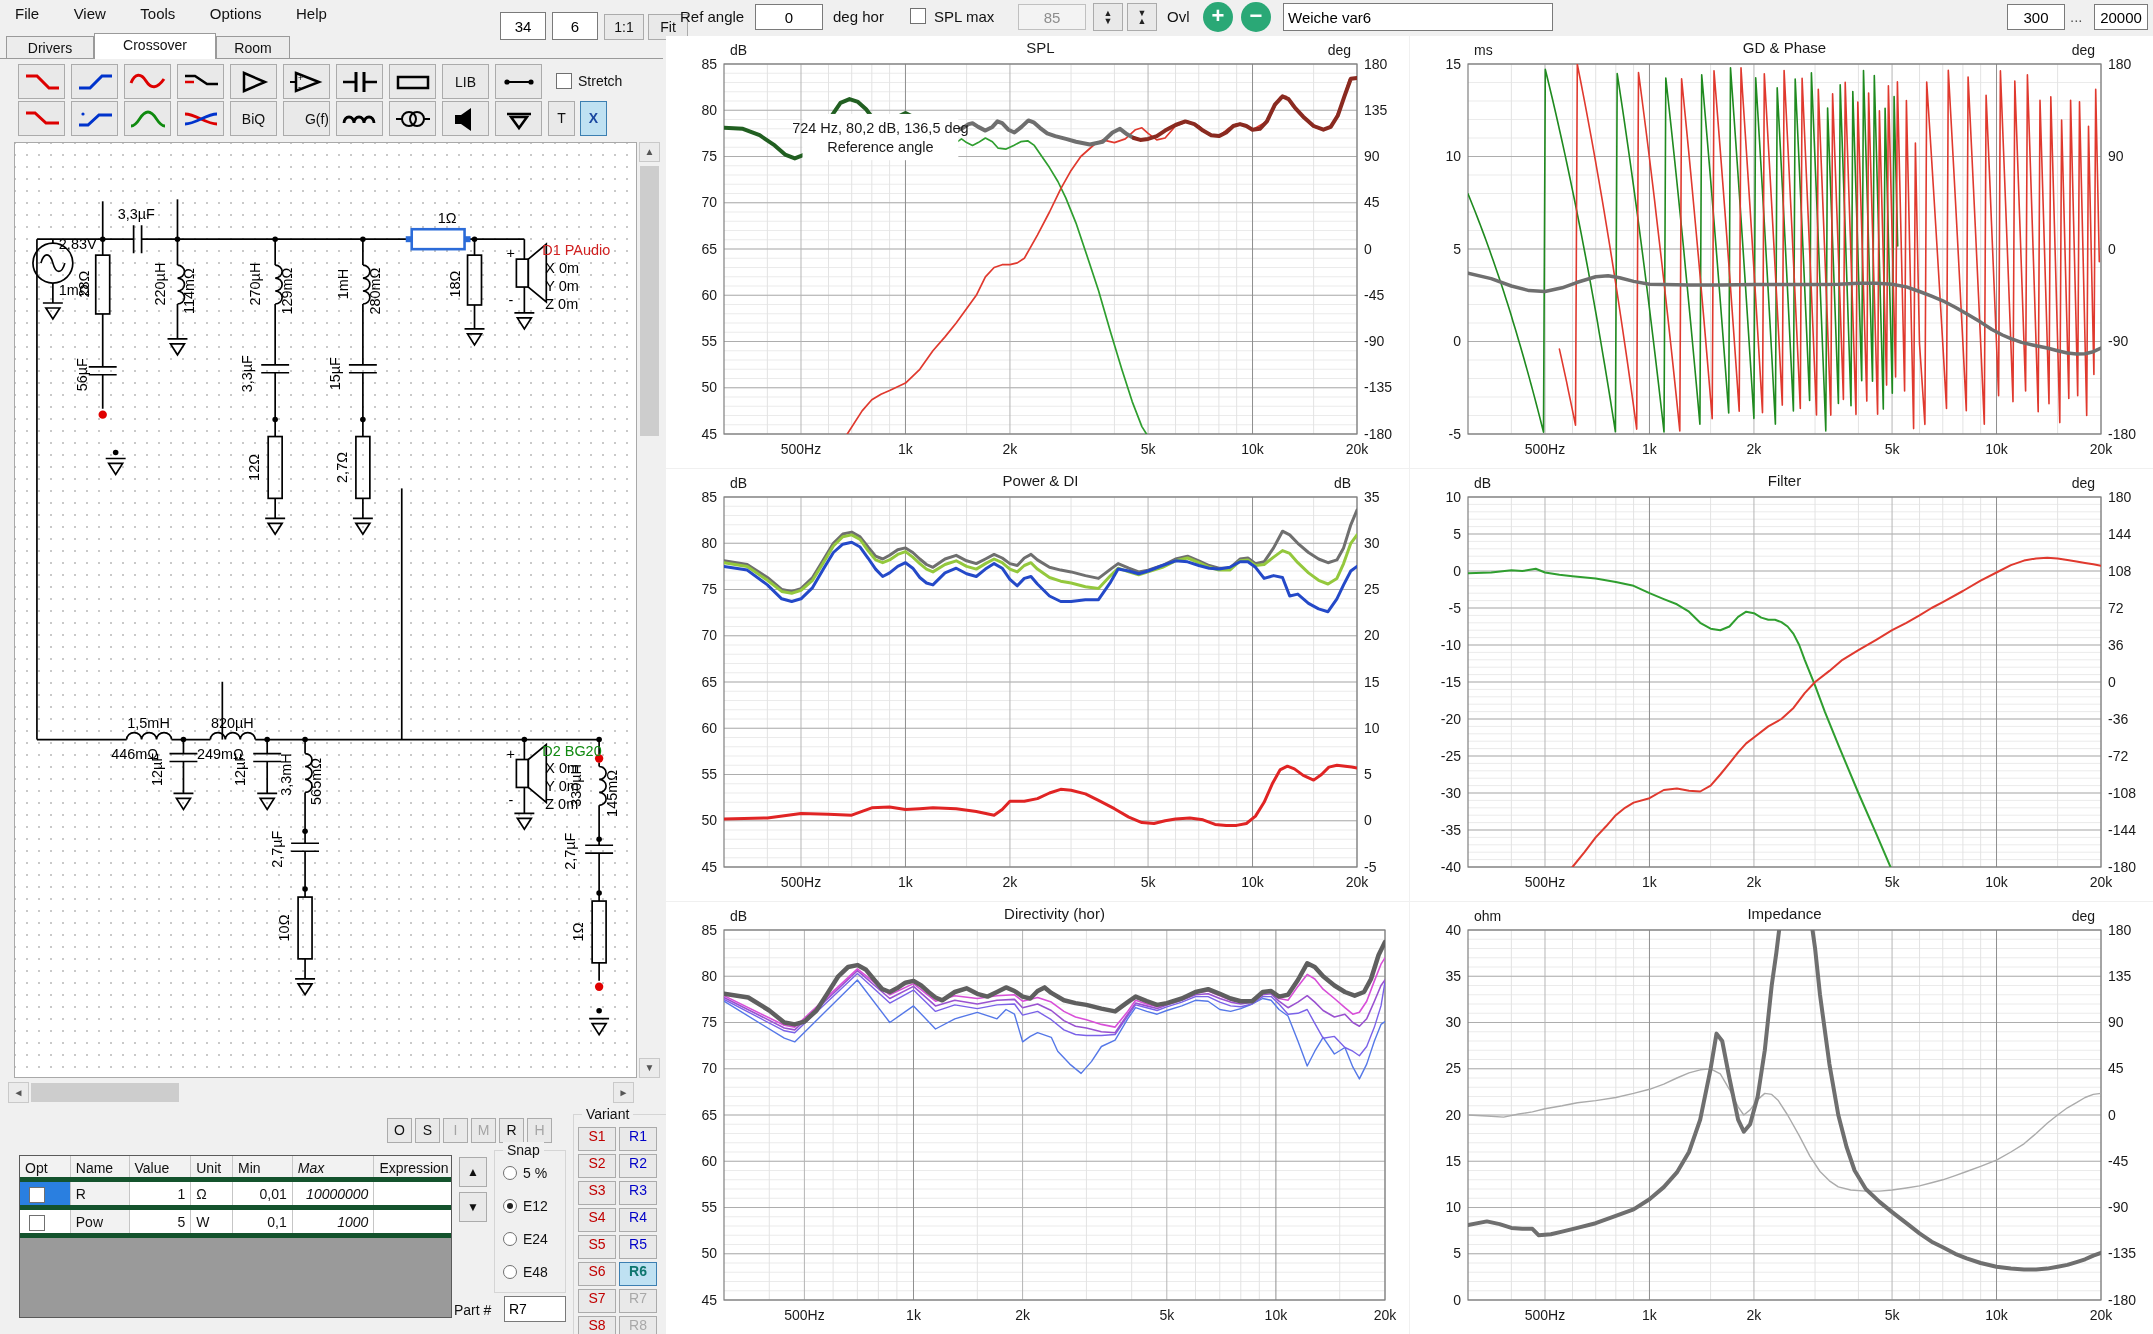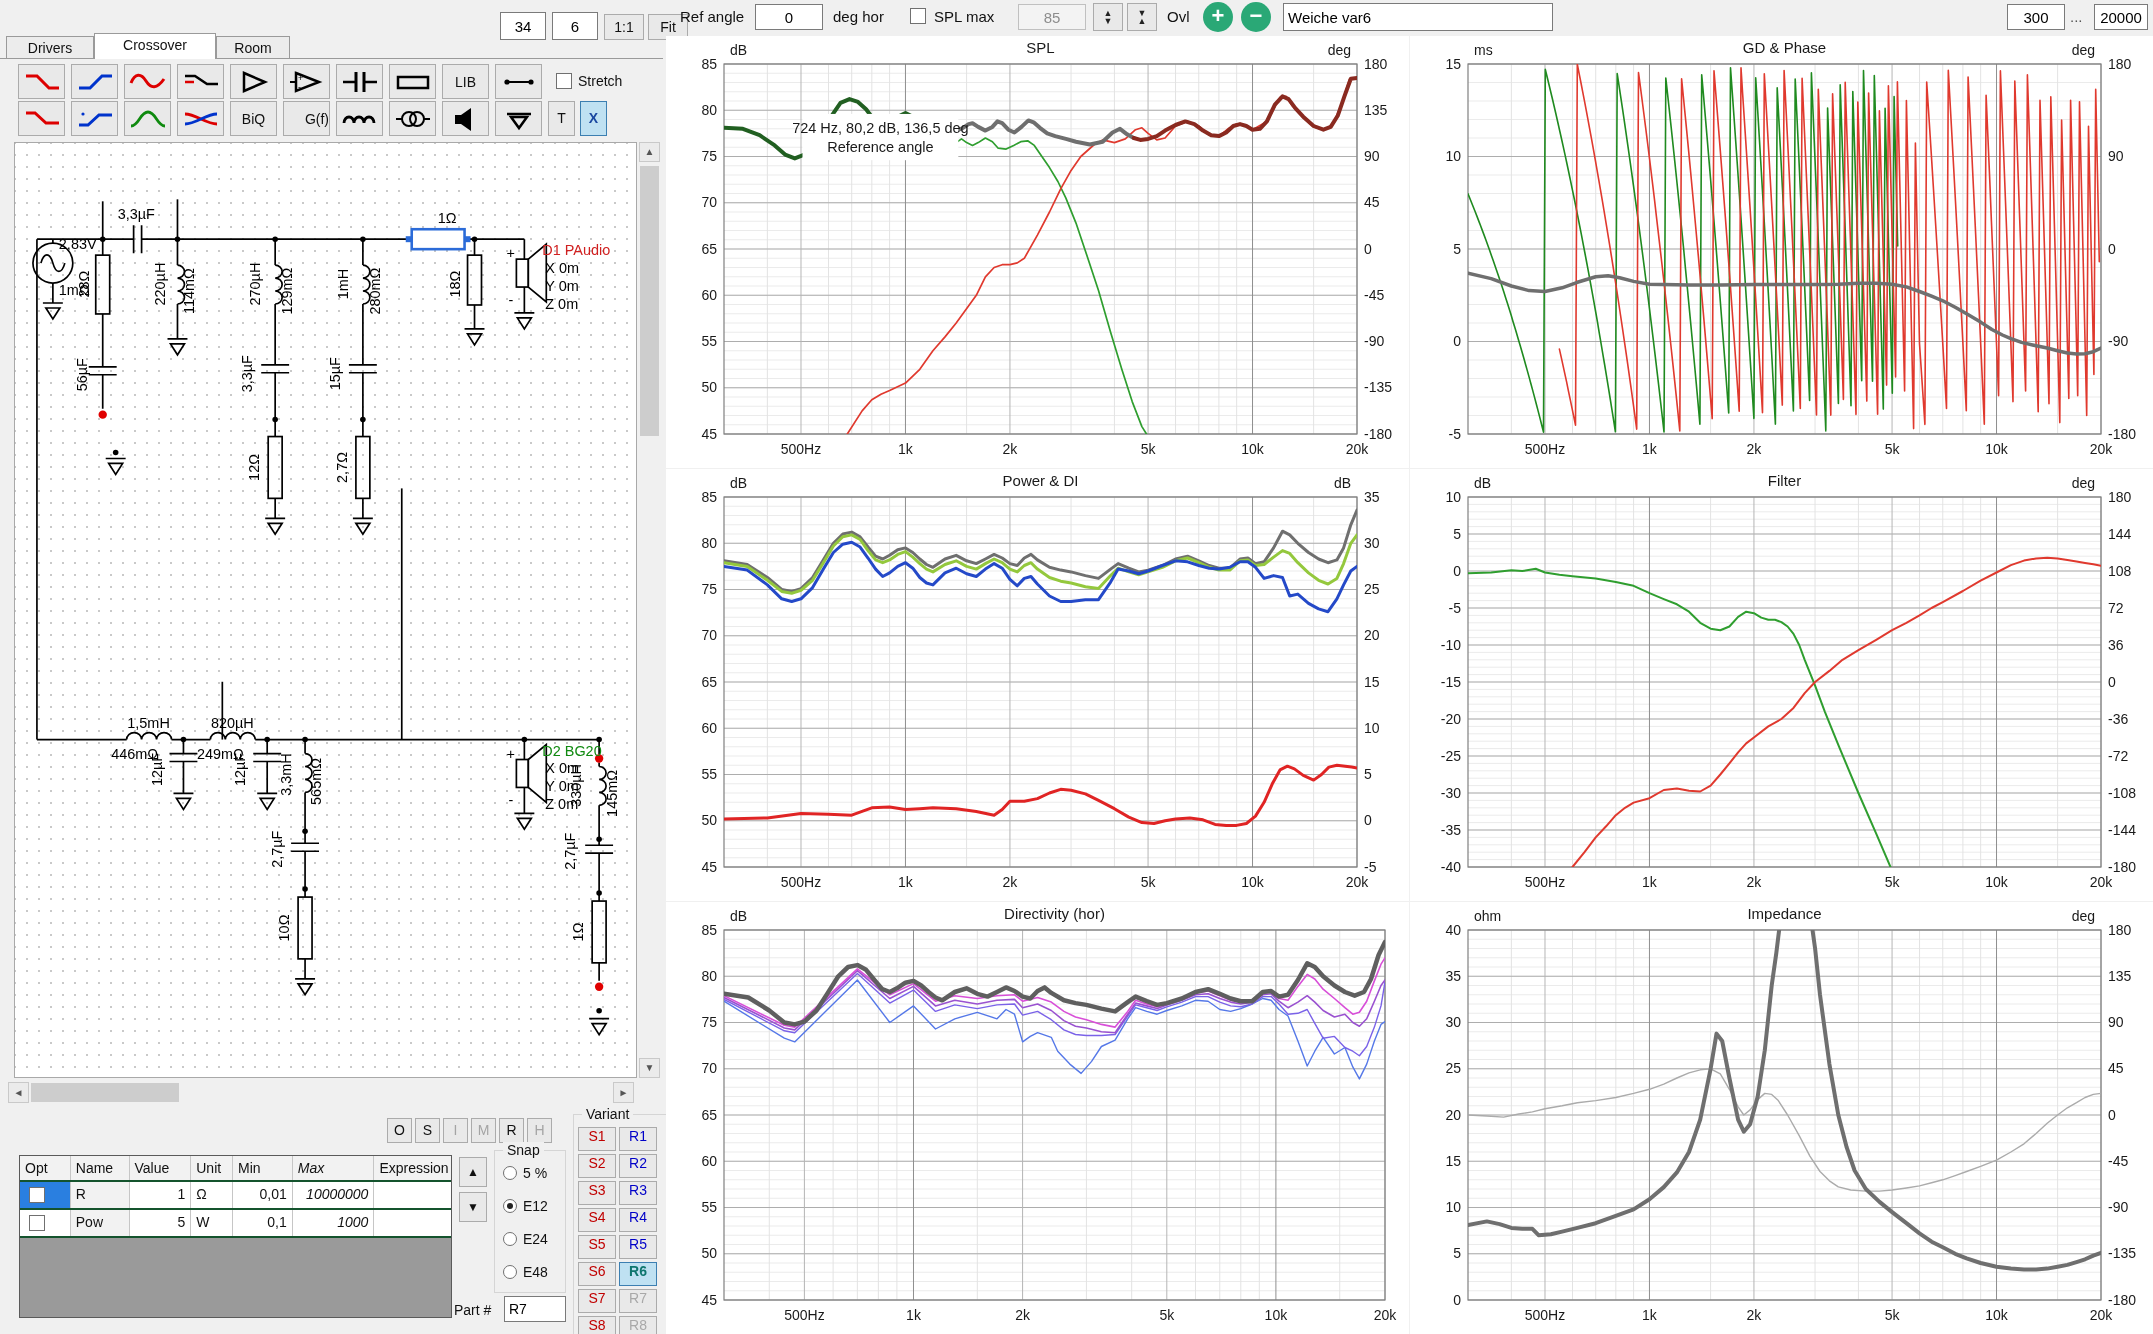--- a/index.html
+++ b/index.html
@@ -30,21 +30,21 @@
   .groupbox > .gb-title { position:absolute; top:-9px; left:8px; background:#f0f0f0; padding:0 4px; font-size:14px; }
   
   .sb { position:absolute; background:#f0f0f0; }
   .sb-btn { position:absolute; width:21px; height:20px; background:#ebebeb; border:1px solid #c9c9c9; color:#555; font-size:10px; text-align:center; line-height:18px; }
   .sb-thumb { position:absolute; background:#cdcdcd; }
   
   #schematic { position:absolute; left:14px; top:142px; width:623px; height:936px; background:#fff; border:1px solid #a9a9a9;
     background-image:radial-gradient(#c9c9c9 1px, transparent 1.2px); background-size:12px 12px; background-position:6px 6px; }
   
   #ptable { position:absolute; left:19px; top:1155px; width:433px; height:163px; border:1px solid #5a5a5a; background:#9a9a9a; font-size:14px; }
-  .trow { display:flex; height:28px; background:#fff; border-bottom:2px solid #14532d; }
+  .trow { display:flex; height:28px; background:#fff; border-bottom:5px solid #14532d; }
   .trow.head { height:26px; background:#f2f2f2; }
   .tcell { border-right:1px solid #c6c6c6; padding:4px 5px; overflow:hidden; white-space:nowrap; }
   .tcell.r { text-align:right; }
   .c0{width:51px;} .c1{width:59px;background:#f2f2f2;} .c2{width:62px;} .c3{width:42px;} .c4{width:60px;} .c5{width:82px;font-style:italic;} .c6{width:77px;border-right:none;}
   .trow.head .tcell { background:#f2f2f2; }
   .optsel { background:#2a7fe0; }
   
   .vbtn { width:38px; height:24px; font-size:14px; }
   .vbtn.s { color:#c00000; }
   .vbtn.r { color:#0000c8; }
@@ -55,20 +55,27 @@
   .spin { position:absolute; width:30px; height:28px; background:#e9e9e9; border:1px solid #ababab; display:flex; flex-direction:column; align-items:center; justify-content:center; font-size:9px; line-height:8px; color:#222; cursor:pointer; }
   
   .chart { position:absolute; background:#fff; }
   svg text { font-family:"Liberation Sans","DejaVu Sans",sans-serif; }
 </style>
 </head>
 <body>
 
 <div id="app">
 
+  <div id="menubar">
+    <span class="menu-item">File</span>
+    <span class="menu-item">View</span>
+    <span class="menu-item">Tools</span>
+    <span class="menu-item">Options</span>
+    <span class="menu-item">Help</span>
+  </div>
 
   <input class="txt num abs" style="left: 500px; top: 12px; width: 46px; height: 28px;" value="34">
   <input class="txt num abs" style="left: 552px; top: 12px; width: 46px; height: 28px;" value="6">
   <div class="btn" style="left:604px;top:14px;width:40px;height:26px;line-height:24px;">1:1</div>
   <div class="btn" style="left:648px;top:14px;width:40px;height:26px;line-height:24px;">Fit</div>
 
   <div class="abs" id="rheader" style="left:666px;top:0;width:1487px;height:34px;">
     <span class="lbl" style="left:14px;top:8px;">Ref angle</span>
     <input class="txt num abs" style="left: 89px; top: 4px; width: 68px; height: 26px;" value="0">
     <span class="lbl" style="left:167px;top:8px;">deg hor</span>

